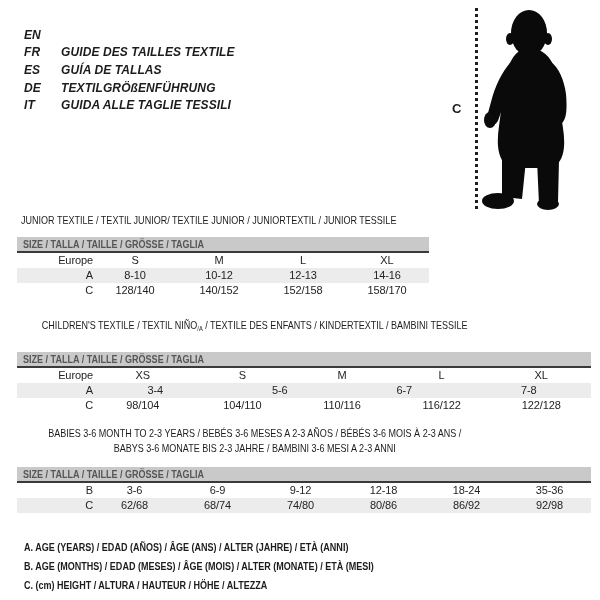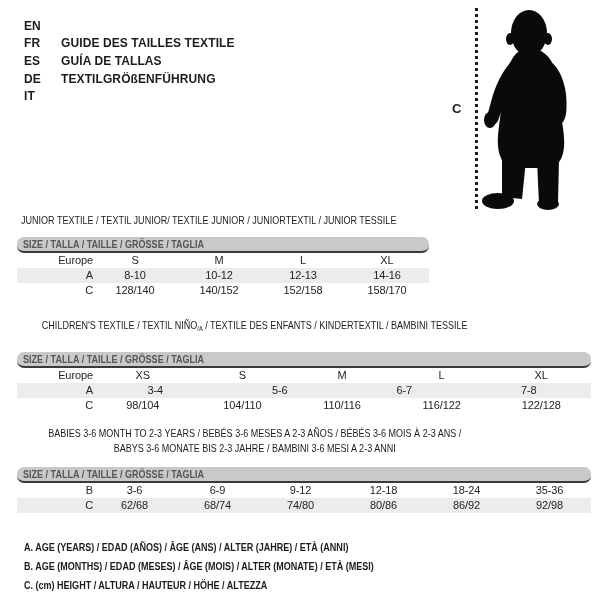--- a/index.html
+++ b/index.html
@@ -1,21 +1,21 @@
 <!DOCTYPE html>
 <html><head>
 <meta charset="utf-8">
 <style>
   html,body{margin:0;padding:0;background:#fff;}
   body{width:600px;height:600px;position:relative;overflow:hidden;
        font-family:"Liberation Sans",sans-serif;color:#1c1c1c;}
   .page{position:absolute;inset:0;width:600px;height:600px;background:#fff;}
 
   
-  .langs{position:absolute;left:24px;top:17px;}
+  .langs{position:absolute;left:24px;top:26px;font-style:italic;}
   .lang-row{display:flex;height:17.6px;align-items:center;font-weight:700;font-size:12px;letter-spacing:.1px;}
   .lang-code{width:37px;}
   .lang-label{white-space:nowrap;}
 
   
   .figure{position:absolute;left:450px;top:0;width:150px;height:216px;}
   .measure-line{position:absolute;left:25px;top:8px;height:201px;width:0;border-left:3px dotted #1f1f1f;}
   .measure-label{position:absolute;left:2px;top:101px;font-size:13px;font-weight:700;}
   .baby-svg{position:absolute;left:30px;top:2px;}
 
@@ -26,21 +26,21 @@
   .t3{left:17px;top:426px;width:574px;}
   .tbl-title{font-weight:400;font-size:11px;line-height:13px;padding-left:4px;text-align:center;}
   .t3 .tbl-title{line-height:14.5px;}
   .t1 .tbl-title{margin-bottom:10px;}
   .t2 .tbl-title{margin-bottom:17px;}
   .t3 .tbl-title{margin-bottom:12px;}
   .title-line{transform:scaleX(.82);transform-origin:0 50%;white-space:nowrap;}
   .sub{font-size:7px;vertical-align:-2px;}
 
   .size-bar{height:14px;line-height:14px;background:#c9c9c9;border-bottom:2px solid #3a3a3a;
-            padding-left:6px;font-size:11px;font-weight:700;color:#565656;border-radius:7px;}
+            padding-left:6px;font-size:11px;font-weight:700;color:#565656;}
   .size-bar span{display:inline-block;transform:scaleX(.82);transform-origin:0 50%;white-space:nowrap;}
 
   .row{display:flex;height:15px;line-height:15px;font-size:11px;color:#242424;}
   .row.shaded{background:#ececec;}
   .cell{flex:1;text-align:center;letter-spacing:-.1px;}
   .cell.first{flex:0 0 72px;text-align:right;padding-left:4px;}
 
   
   .notes{position:absolute;left:24px;top:538px;}
   .note-line{font-size:11px;font-weight:700;line-height:19px;transform:scaleX(.82);
@@ -62,20 +62,21 @@
       <div class="lang-row">
         <span class="lang-code">ES</span>
         <span class="lang-label">GUÍA DE TALLAS</span>
       </div>
       <div class="lang-row">
         <span class="lang-code">DE</span>
         <span class="lang-label">TEXTILGRÖßENFÜHRUNG</span>
       </div>
       <div class="lang-row">
         <span class="lang-code">IT</span>
+        <span class="lang-label">GUIDA ALLE TAGLIE TESSILI</span>
       </div>
     </div>
 
   <div class="figure">
     <div class="measure-line"></div>
     <div class="measure-label">C</div>
     <svg class="baby-svg" width="112" height="211" viewBox="0 0 112 211" aria-hidden="true">
       <g fill="#0a0a0a">
         <ellipse cx="49" cy="31" rx="18" ry="23"></ellipse>
         <ellipse cx="30" cy="37" rx="4" ry="6"></ellipse>

